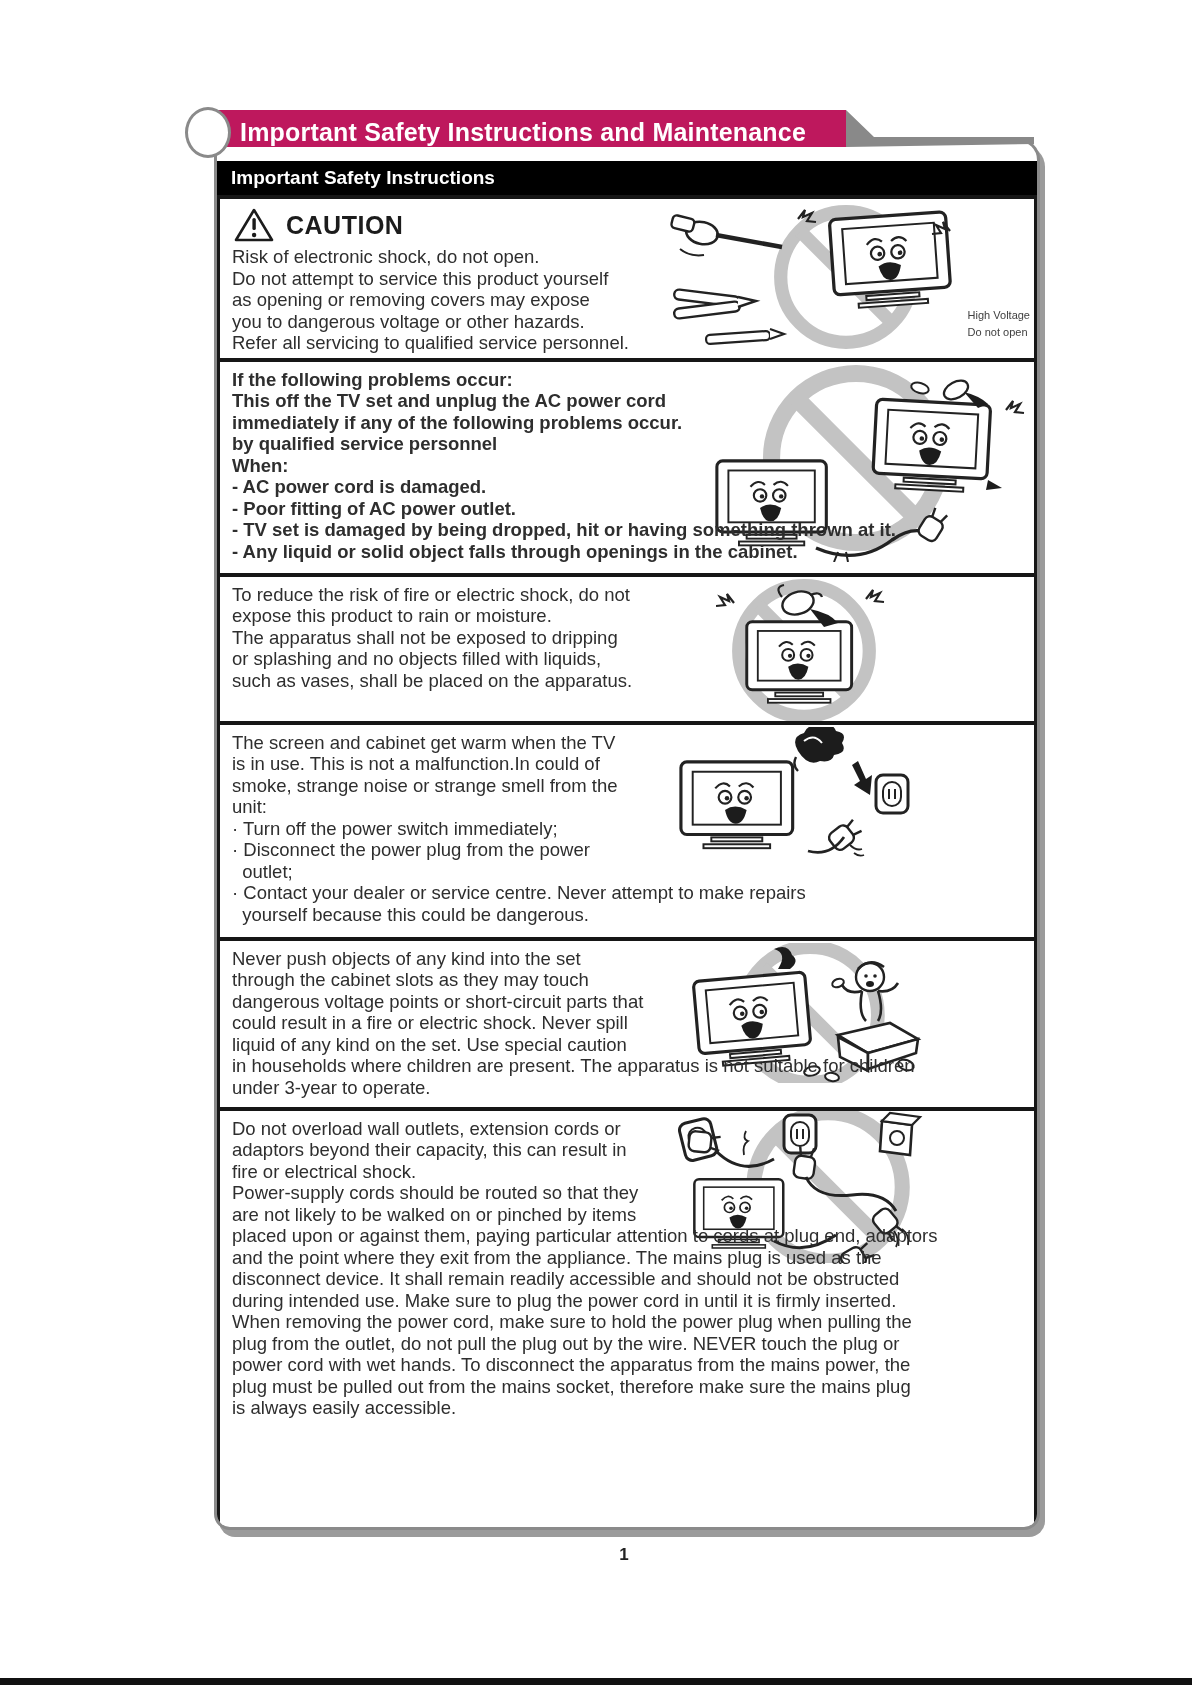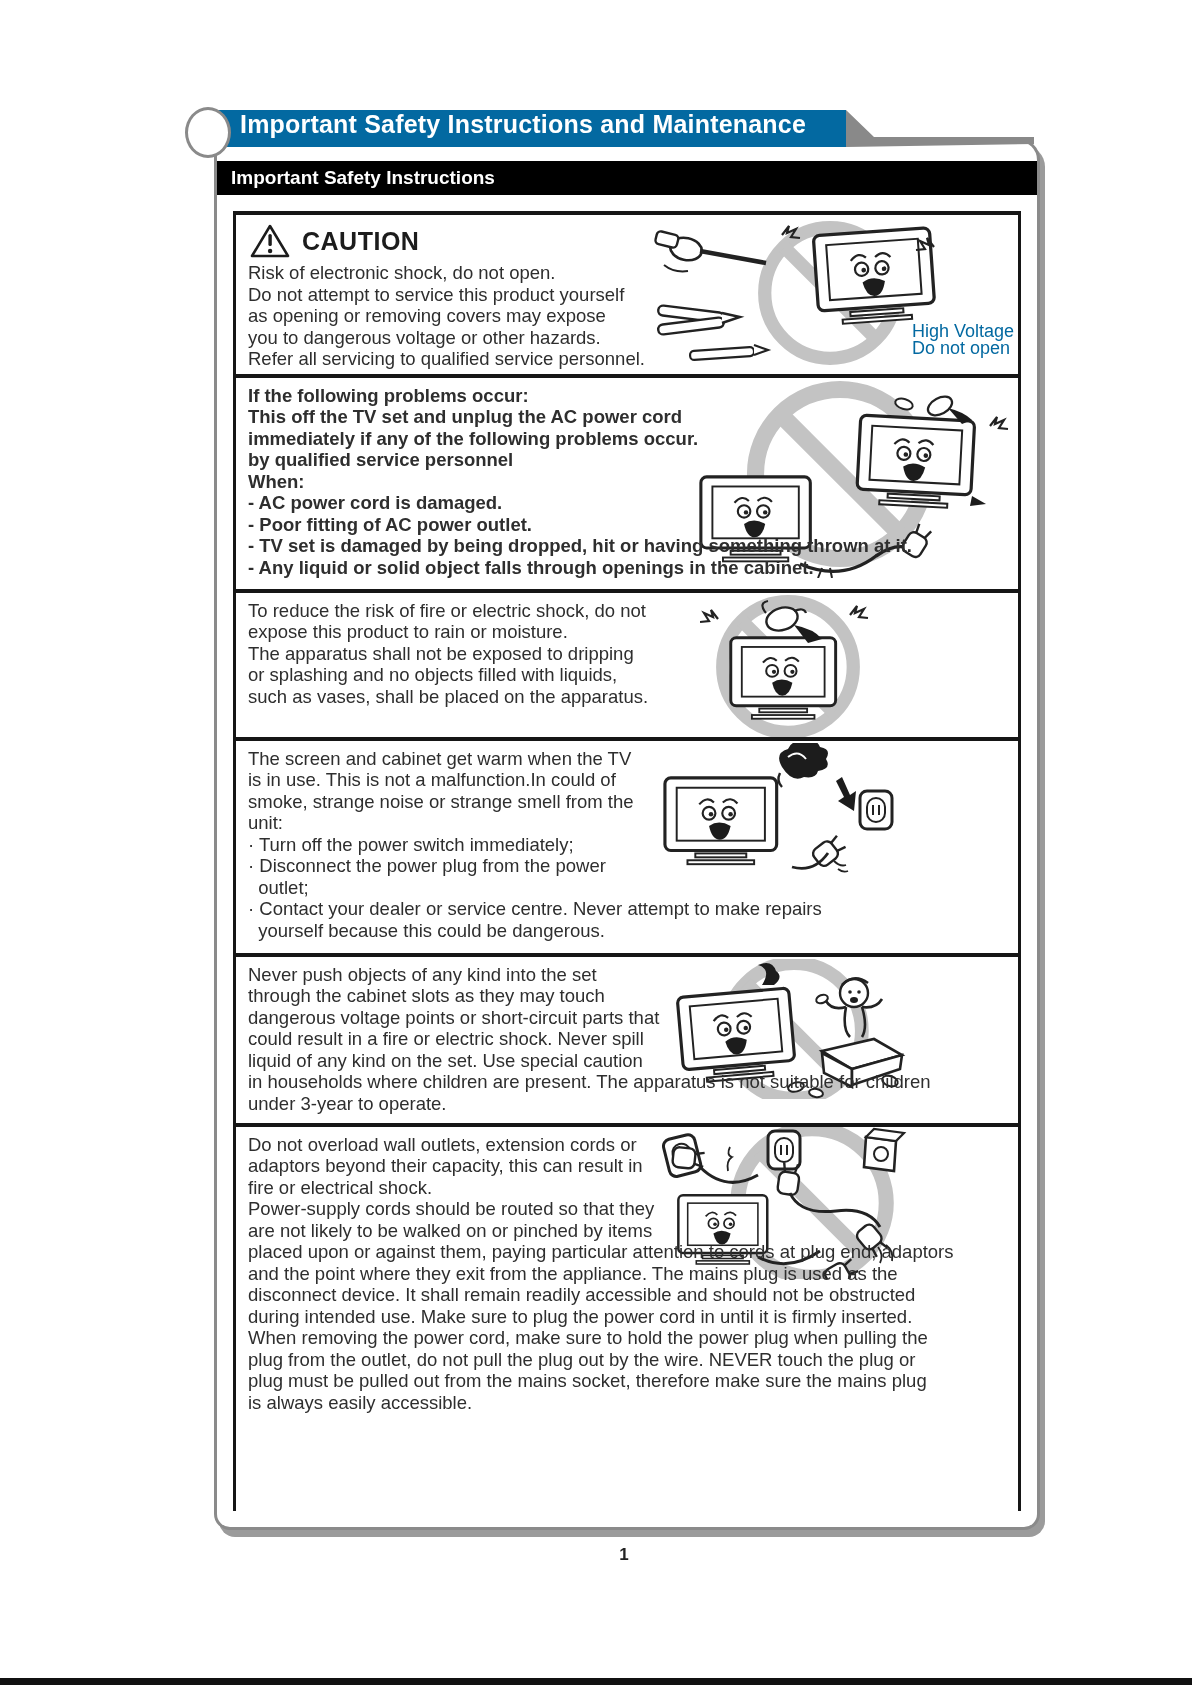--- a/index.html
+++ b/index.html
@@ -4,21 +4,21 @@
 <style>
   html,body{margin:0;padding:0;}
   body{
     width:1192px;height:1685px;position:relative;background:#ffffff;
     font-family:"Liberation Sans","DejaVu Sans",sans-serif;color:#2e2e2e;
     overflow:hidden;
   }
   
   .title-bar{
     position:absolute;left:214px;top:110px;width:632px;height:37px;
-    background:#0369a1;display:flex;align-items:flex-start;z-index:2;
+    background:#be185d;display:flex;align-items:flex-end;z-index:2;
   }
   .title-bar h1{
     margin:0 0 0 26px;font-size:25px;font-weight:bold;color:#ffffff;
     letter-spacing:.2px;white-space:nowrap;
   }
   .title-tail{position:absolute;left:846px;top:110px;z-index:2;}
   .title-circle{
     position:absolute;left:185px;top:107px;width:40px;height:45px;
     background:#ffffff;border:3px solid #8a8a8a;border-radius:50%;z-index:3;
   }
@@ -32,42 +32,42 @@
   .subheader-bar{
     margin-top:20px;height:34px;background:#000000;
     display:flex;align-items:center;flex:none;
   }
   .subheader-bar h2{
     margin:0 0 0 14px;font-size:19px;font-weight:bold;color:#ffffff;white-space:nowrap;
   }
   .sections{
     flex:1;display:flex;flex-direction:column;
     border-left:3px solid #161616;border-right:3px solid #161616;
-    margin:16px;
+    margin:0;
   }
   .section{
     position:relative;border-top:4px solid #161616;
     padding:7px 6px 4px 12px;flex:none;box-sizing:border-box;
   }
   .section.s1{min-height:158px;}
   .section.s2{min-height:215px;font-weight:bold;}
   .section.s3{min-height:148px;}
   .section.s4{min-height:216px;}
   .section.s5{min-height:170px;}
   .section.s6{flex:1;}
   .line{
     font-size:18.5px;line-height:21.5px;white-space:pre;color:#2e2e2e;
     position:relative;z-index:2;
   }
   .caution-head{display:flex;align-items:center;gap:12px;margin:2px 0 4px 2px;}
   .caution-head .cap{font-size:25px;font-weight:bold;color:#1c1c1c;letter-spacing:.5px;}
   .illus{position:absolute;z-index:1;}
   .illus-caption{
-    position:absolute;right:4px;top:108px;font-size:18px;line-height:17px;
-    color:#0369a1;z-index:2;white-space:nowrap;
+    position:absolute;right:4px;top:108px;font-size:11px;line-height:17px;
+    color:#404040;z-index:2;white-space:nowrap;
   }
   
   .page-number{
     position:absolute;left:214px;top:1545px;width:820px;text-align:center;
     font-size:17px;font-weight:bold;color:#222;
   }
   .bottom-rule{
     position:absolute;left:0;bottom:0;width:1192px;height:7px;background:#111;
   }
   svg{display:block;}
@@ -280,20 +280,21 @@
       <div class="line">adaptors beyond their capacity, this can result in</div>
       <div class="line">fire or electrical shock.</div>
       <div class="line">Power-supply cords should be routed so that they</div>
       <div class="line">are not likely to be walked on or pinched by items</div>
       <div class="line">placed upon or against them, paying particular attention to cords at plug end, adaptors</div>
       <div class="line">and the point where they exit from the appliance. The mains plug is used as the</div>
       <div class="line">disconnect device. It shall remain readily accessible and should not be obstructed</div>
       <div class="line">during intended use. Make sure to plug the power cord in until it is firmly inserted.</div>
       <div class="line">When removing the power cord, make sure to hold the power plug when pulling the</div>
       <div class="line">plug from the outlet, do not pull the plug out by the wire. NEVER touch the plug or</div>
+      <div class="line">power cord with wet hands. To disconnect the apparatus from the mains power, the</div>
       <div class="line">plug must be pulled out from the mains socket, therefore make sure the mains plug</div>
       <div class="line">is always easily accessible.</div>
 
       <svg class="illus" style="right:104px;top:0px;" width="252" height="152">
         <use href="#def-ban" transform="translate(150,76) scale(1.16)"></use>
         <use href="#def-tv" transform="translate(14,66) scale(0.78)"></use>
 
         <use href="#def-outlet" transform="translate(0,14) rotate(-14)"></use>
         <use href="#def-plug" transform="translate(34,22) rotate(96)"></use>
         <path d="M38,40 q26,26 58,8" fill="none" stroke="#222" stroke-width="3"></path>

